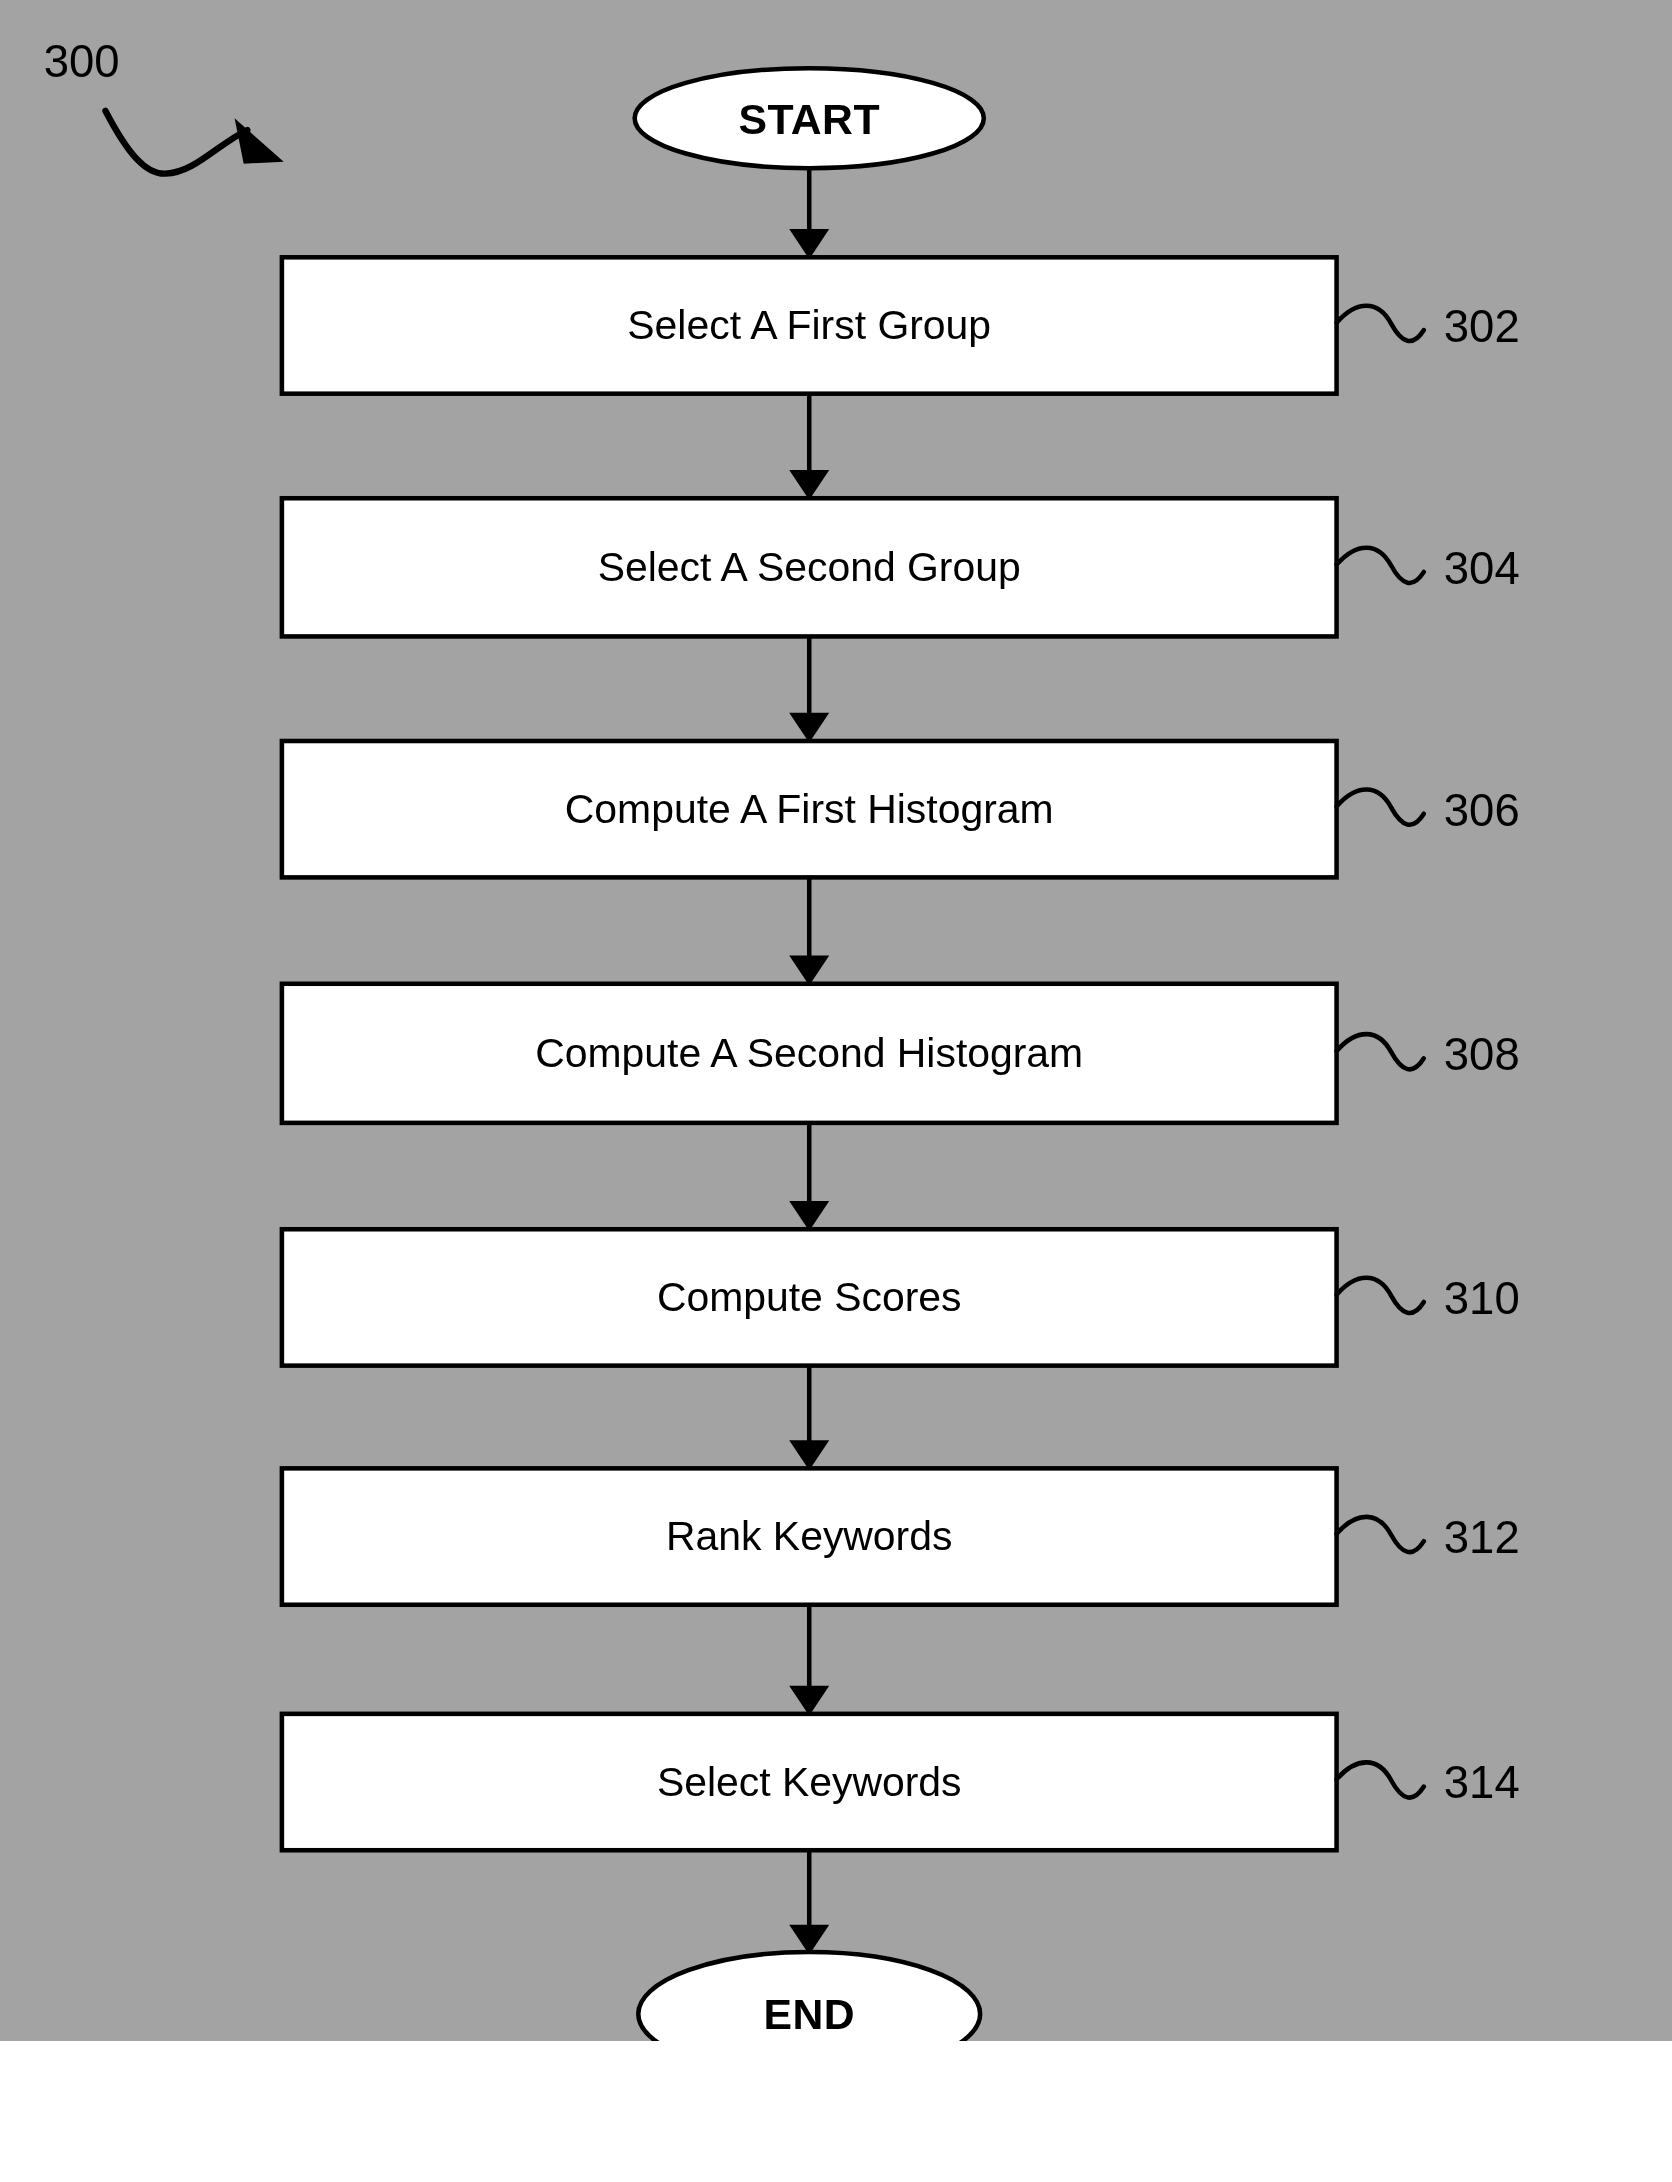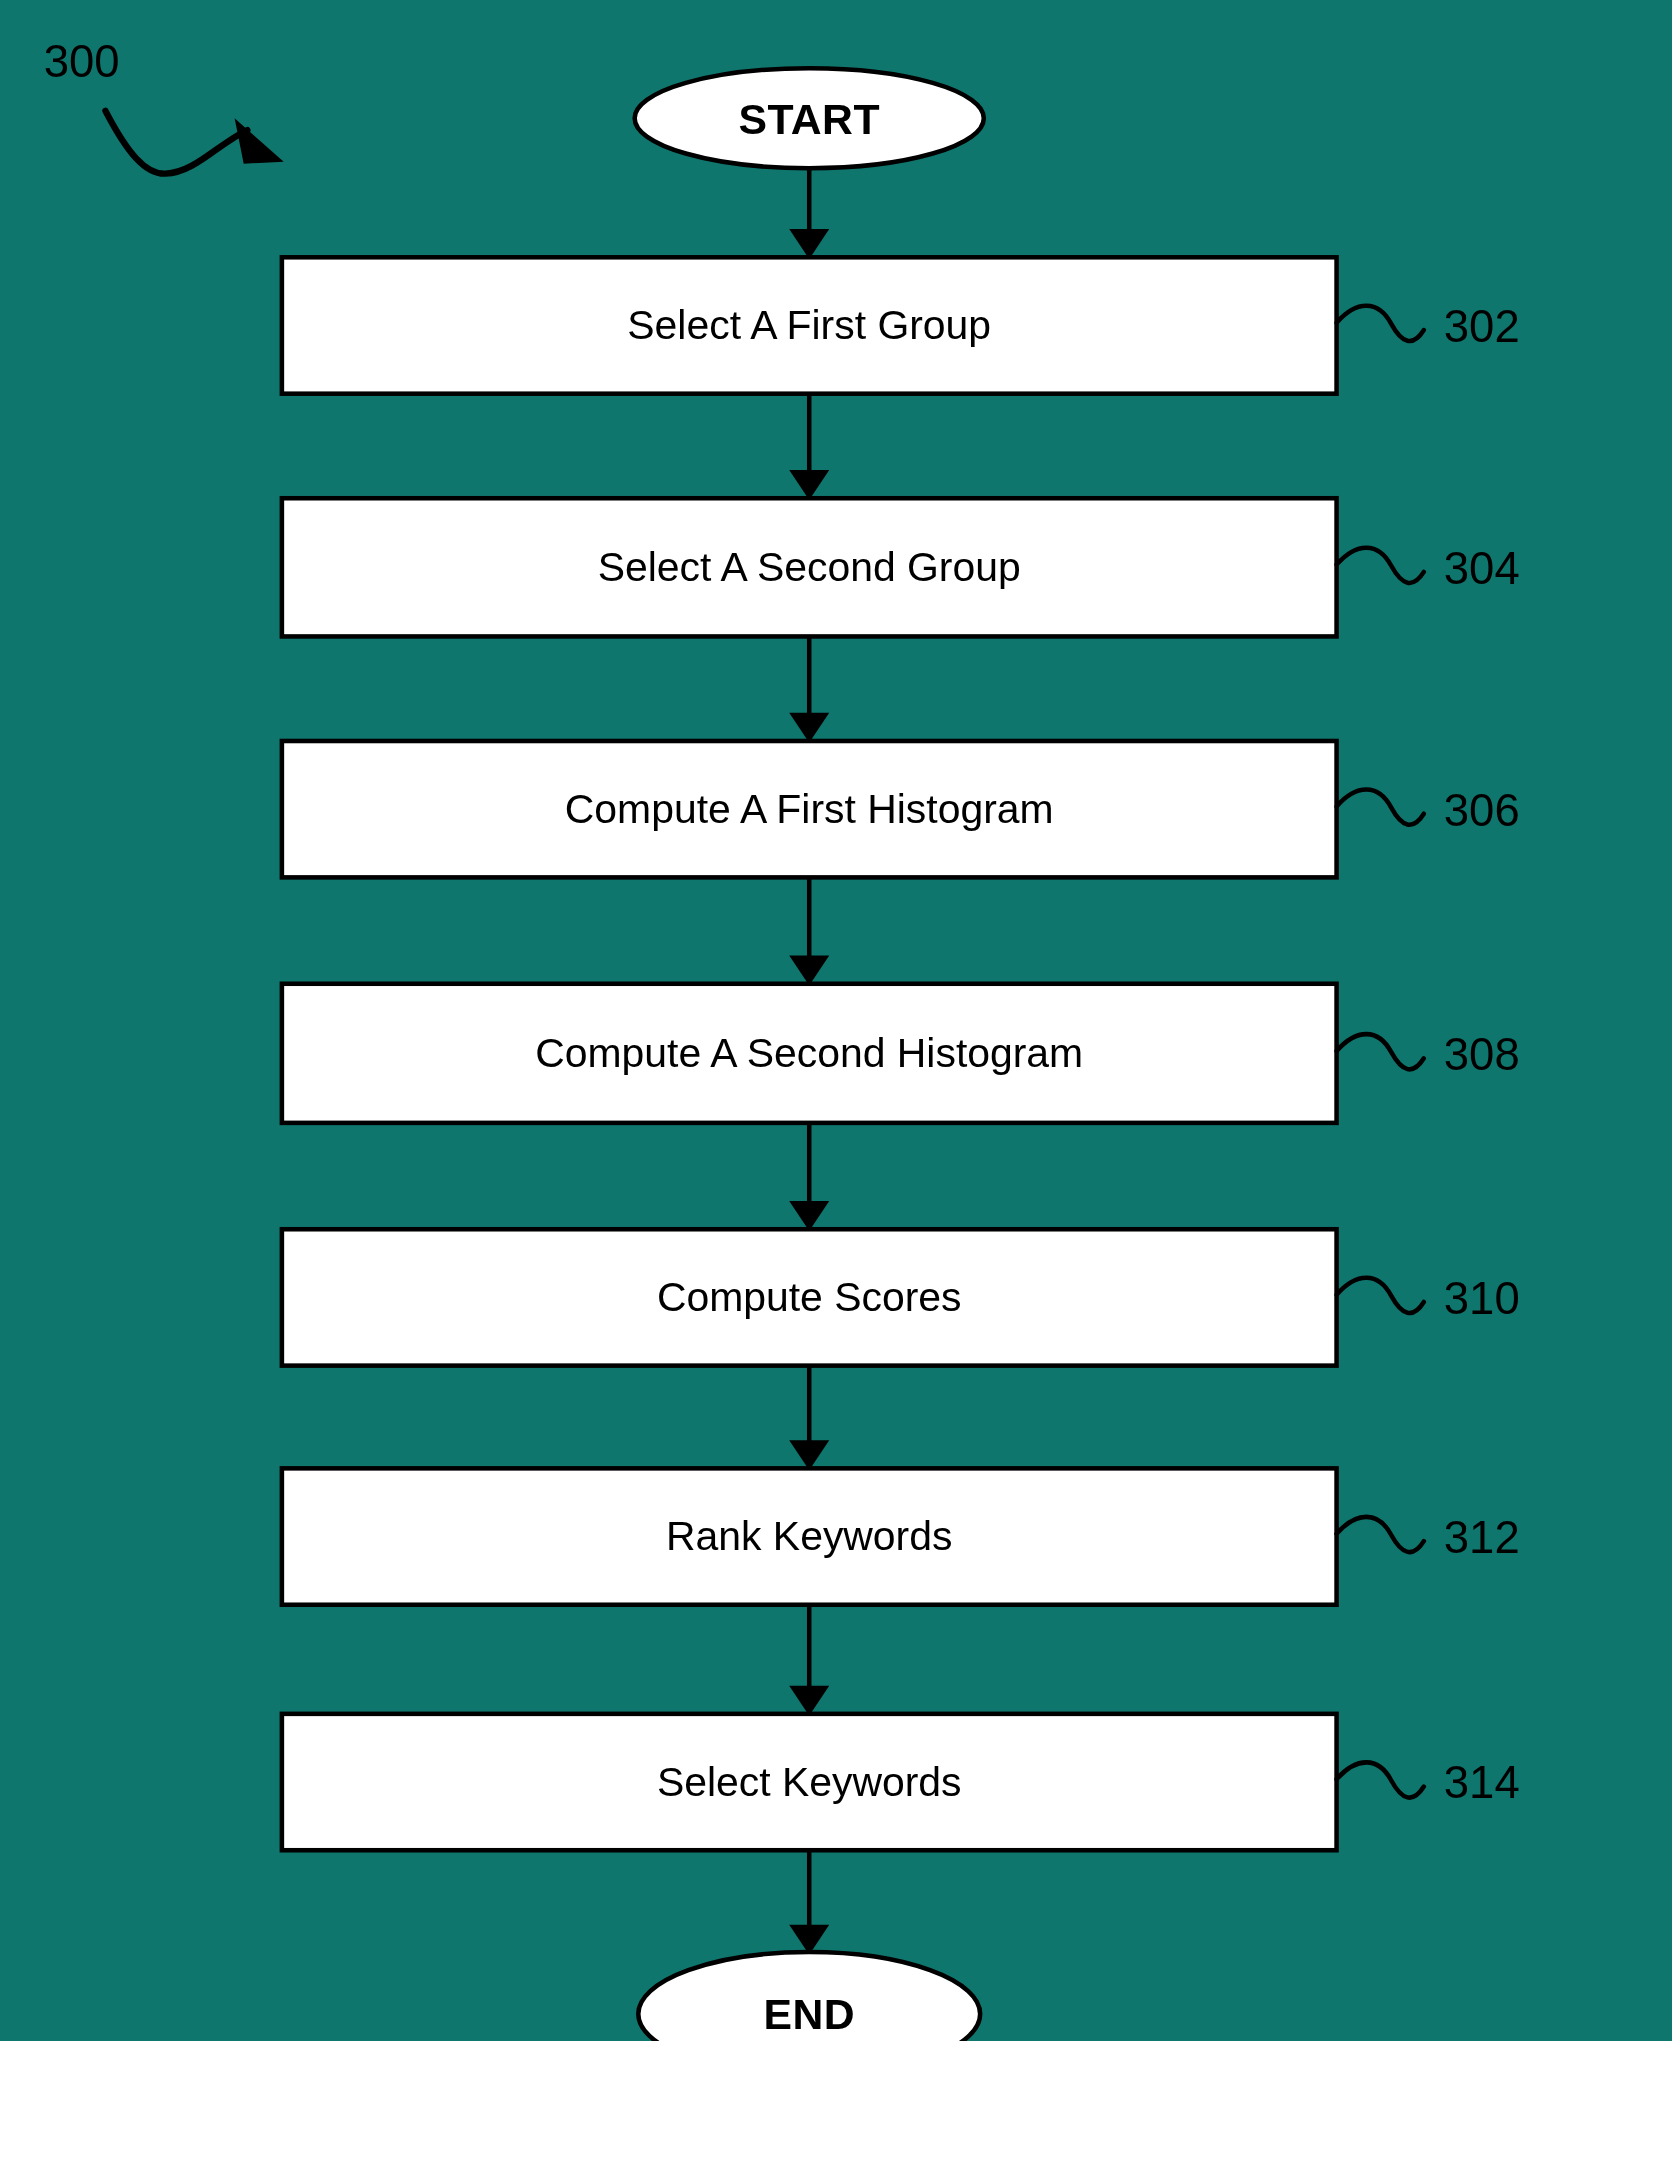--- a/index.html
+++ b/index.html
@@ -8,21 +8,21 @@
     background: #ffffff;
   }
   body {
     font-family: "Liberation Sans", sans-serif;
     color: #000000;
   }
   #canvas {
     position: relative;
     width: 1673px;
     height: 2041px;
-    background: #0f766e;
+    background: #a3a3a3;
     overflow: hidden;
   }
   #figure-svg {
     position: absolute;
     left: 0;
     top: 0;
     width: 1673px;
     height: 2183px;
     display: block;
   }

